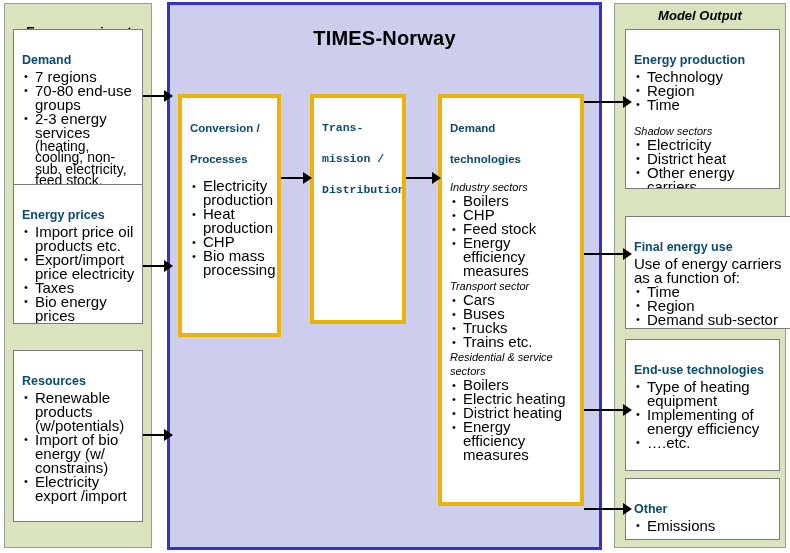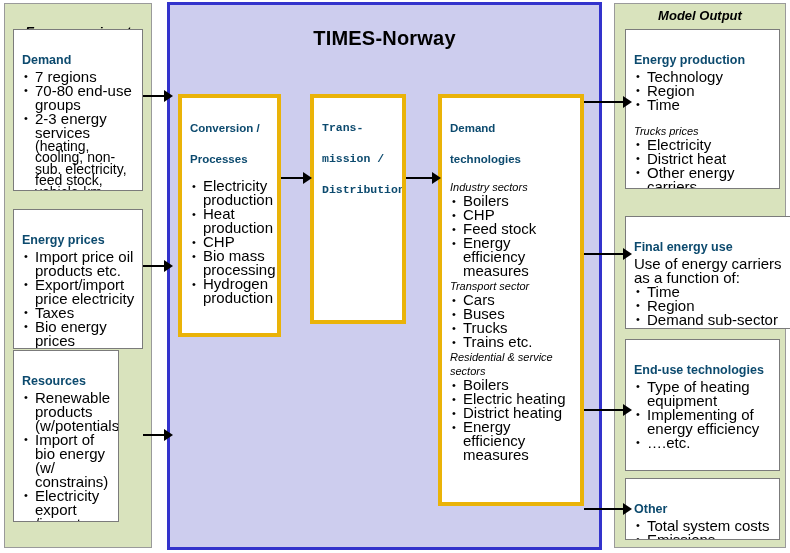--- a/index.html
+++ b/index.html
@@ -150,31 +150,31 @@
   <div class="box" style="left:13px; top:29px; width:130px; height:162px;">
     <div class="box-heading">Demand</div>
     <ul class="bullets">
       <li>7 regions</li>
       <li>70-80 end-use groups</li>
       <li>2-3 energy services</li>
     </ul>
     <div class="note">(heating, cooling, non-sub. electricity, feed stock, vehicle-km, tonne-km)</div>
   </div>
 
-  <div class="box" style="left:13px; top:209px; width:130px; height:140px;">
+  <div class="box" style="left:13px; top:184px; width:130px; height:140px;">
     <div class="box-heading">Energy prices</div>
     <ul class="bullets">
       <li>Import price oil products etc.</li>
       <li>Export/import price electricity</li>
       <li>Taxes</li>
       <li>Bio energy prices</li>
     </ul>
   </div>
 
-  <div class="box" style="left:13px; top:350px; width:106px; height:172px;">
+  <div class="box" style="left:13px; top:350px; width:130px; height:172px;">
     <div class="box-heading">Resources</div>
     <ul class="bullets">
       <li>Renewable products (w/potentials)</li>
       <li>Import of bio energy (w/ constrains)</li>
       <li>Electricity export /import</li>
     </ul>
   </div>
 
   <div class="panel panel-blue" style="left:167px; top:2px; width:435px; height:548px;">
     <div class="panel-title-center" style="top:22px;">TIMES-Norway</div>
@@ -182,21 +182,20 @@
 
   <div class="box thin" style="left:178px; top:94px; width:103px; height:243px;">
     <div class="box-heading small">Conversion /</div>
     <div class="box-heading small">Processes</div>
     <div class="spacer-gap"></div>
     <ul class="bullets">
       <li>Electricity production</li>
       <li>Heat production</li>
       <li>CHP</li>
       <li>Bio mass processing</li>
-      <li>Hydrogen production</li>
     </ul>
   </div>
 
   <div class="box thin" style="left:310px; top:94px; width:96px; height:230px;font-family:Liberation Mono, monospace;">
     <div class="box-heading small">Trans-</div>
     <div class="box-heading small">mission /</div>
     <div class="box-heading small">Distribution</div>
     <div class="spacer-gap"></div>
   </div>
 
@@ -241,21 +240,21 @@
   </div>
 
   <div class="box" style="left:625px; top:29px; width:155px; height:160px;">
     <div class="box-heading">Energy production</div>
     <ul class="bullets">
       <li>Technology</li>
       <li>Region</li>
       <li>Time</li>
     </ul>
     <div class="spacer-gap"></div>
-    <div class="box-subheading">Trucks prices</div>
+    <div class="box-subheading">Shadow sectors</div>
     <ul class="bullets">
       <li>Electricity</li>
       <li>District heat</li>
       <li>Other energy carriers</li>
     </ul>
   </div>
 
   <div class="box" style="left:625px; top:216px; width:179px; height:113px;">
     <div class="box-heading">Final energy use</div>
     <div class="box-plaintext">Use of energy carriers as a function of:</div>
@@ -271,21 +270,20 @@
     <ul class="bullets">
       <li>Type of heating equipment</li>
       <li>Implementing of energy efficiency</li>
       <li>….etc.</li>
     </ul>
   </div>
 
   <div class="box" style="left:625px; top:478px; width:155px; height:62px;">
     <div class="box-heading">Other</div>
     <ul class="bullets">
-      <li>Total system costs</li>
       <li>Emissions</li>
     </ul>
   </div>
 
   <div class="arrow" style="left:143px; top:90px; width:30px;">
     <div class="shaft" style="width:22px;"></div>
     <div class="head" style="left:21px;"></div>
   </div>
 
   <div class="arrow" style="left:143px; top:260px; width:30px;">

